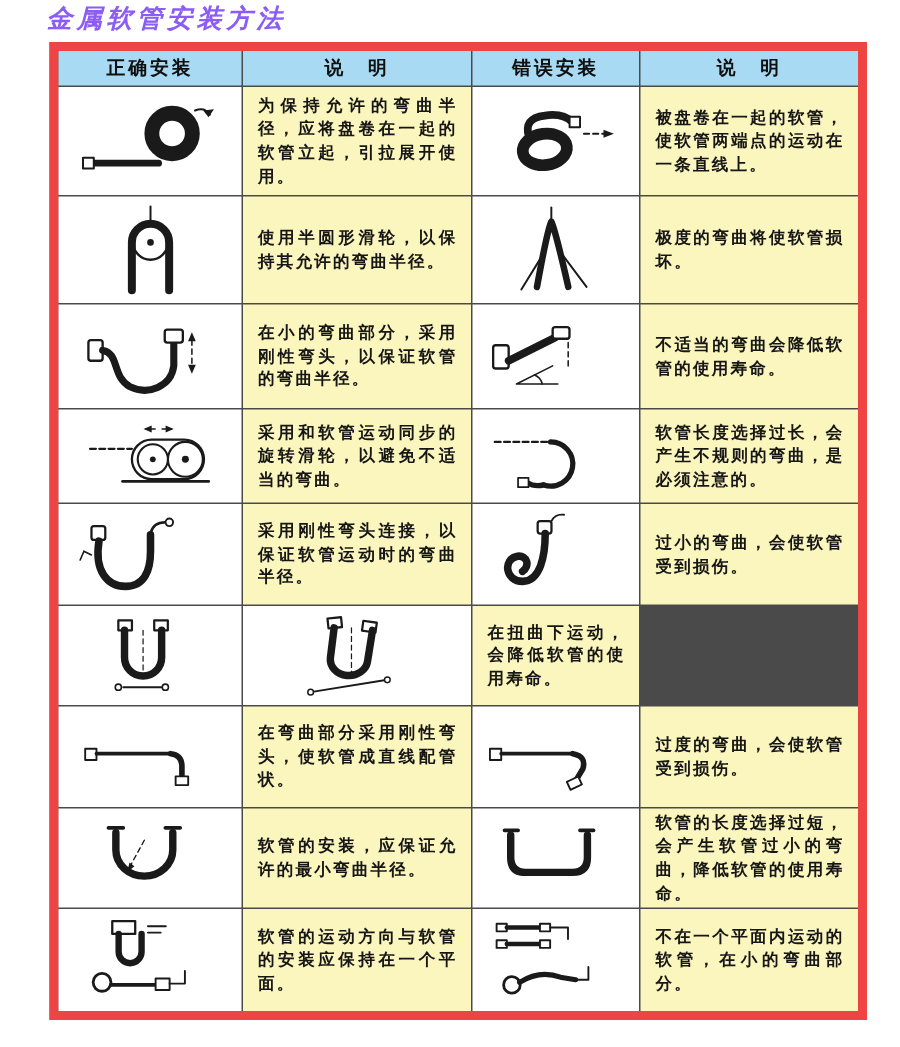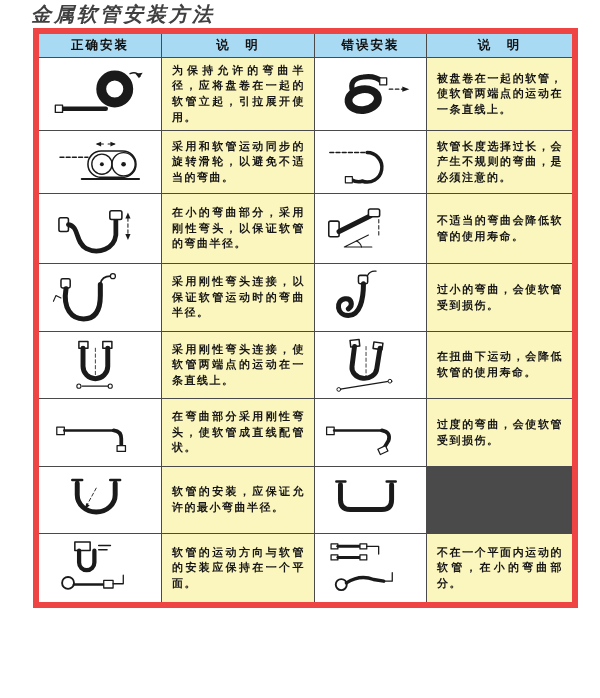--- a/index.html
+++ b/index.html
@@ -3,21 +3,21 @@
 <meta charset="utf-8">
 <style>
   html,body{margin:0;padding:0;}
   body{
     width:600px;height:698px;position:relative;background:#ffffff;
     font-family:"DejaVu Sans",sans-serif;overflow:hidden;
   }
   .page-title{
     position:absolute;left:31px;top:1px;
     font-family:"DejaVu Serif",serif;font-weight:bold;font-style:italic;
-    font-size:20px;letter-spacing:3px;color:#404040;white-space:nowrap;
+    font-size:17px;letter-spacing:3px;color:#8b5cf6;white-space:nowrap;
   }
   .hose-table{
     position:absolute;left:33px;top:28px;width:545px;box-sizing:border-box;
     border:6px solid #ef4444;background:#4a4a4a;
     display:flex;flex-direction:column;gap:1px;
   }
   .trow{display:grid;grid-template-columns:122px 152px 111px 1fr;gap:1px;}
   .cell{
     background:#ffffff;display:flex;align-items:center;justify-content:center;
     overflow:hidden;box-sizing:border-box;
@@ -70,20 +70,71 @@
           <path d="M40,33 q-5,-15 12,-17 q14,-2 21,5" stroke-width="6"></path>
           <rect class="wfill" x="71" y="17" width="8" height="8" stroke-width="1.5"></rect>
           <path d="M82,30 H99" stroke-width="1.5" stroke-dasharray="4 3"></path>
           <path class="fill" d="M105,30 l-8,-3 v6 z"></path>
         </svg>
       </div>
     <div class="cell note">
         <span class="note-text">被盘卷在一起的软管，使软管两端点的运动在一条直线上。</span>
       </div>
   </div>
+    <div class="trow" style="height: 71px;">
+    <div class="cell fig" aria-label="hose-over-semicircular-pulley">
+        <svg viewBox="0 0 120 72">
+          <path d="M60,3 V14" stroke-width="1.5"></path>
+          <circle cx="60" cy="30" r="13" stroke-width="1.8"></circle>
+          <circle class="fill" cx="60" cy="30" r="2.5"></circle>
+          <path d="M46,66 V30 A14,14 0 0 1 74,30 V66" stroke-width="6"></path>
+        </svg>
+      </div>
+    <div class="cell note">
+        <span class="note-text">使用半圆形滑轮，以保持其允许的弯曲半径。</span>
+      </div>
+    <div class="cell fig" aria-label="hose-sharply-bent-no-pulley">
+        <svg viewBox="0 0 120 72">
+          <path d="M57,3 V12" stroke-width="1.5"></path>
+          <path d="M46,64 Q54,20 57,14 Q60,20 70,64" stroke-width="5"></path>
+          <path d="M34,66 L50,40 M84,64 L66,40" stroke-width="1.5"></path>
+        </svg>
+      </div>
+    <div class="cell note">
+        <span class="note-text">极度的弯曲将使软管损坏。</span>
+      </div>
+  </div>
+    <div class="trow" style="height: 69px;">
+    <div class="cell fig" aria-label="rigid-elbow-at-small-bend">
+        <svg viewBox="0 0 120 72">
+          <rect class="wfill" x="12" y="24" width="11" height="16" rx="2" stroke-width="1.8"></rect>
+          <path d="M23,32 C36,34 30,52 44,60 C58,67 76,60 78,44 L78,26" stroke-width="5.5"></path>
+          <rect class="wfill" x="71" y="16" width="14" height="10" rx="2" stroke-width="1.8"></rect>
+          <path d="M92,24 V44" stroke-width="1.2" stroke-dasharray="4 3"></path>
+          <path class="fill" d="M92,18 l-3,7 h6 z"></path>
+          <path class="fill" d="M92,50 l-3,-7 h6 z"></path>
+        </svg>
+      </div>
+    <div class="cell note">
+        <span class="note-text">在小的弯曲部分，采用刚性弯头，以保证软管的弯曲半径。</span>
+      </div>
+    <div class="cell fig" aria-label="improper-angular-bend">
+        <svg viewBox="0 0 120 72">
+          <rect class="wfill" x="12" y="28" width="12" height="18" rx="2" stroke-width="1.8"></rect>
+          <path d="M24,40 L60,22" stroke-width="6"></path>
+          <rect class="wfill" x="58" y="14" width="13" height="9" rx="2" stroke-width="1.8"></rect>
+          <path d="M70,26 V46" stroke-width="1.2" stroke-dasharray="4 3"></path>
+          <path d="M30,58 L58,44 M30,58 H62" stroke-width="1.2"></path>
+          <path d="M44,51 a10,10 0 0 1 6,7" stroke-width="1.2"></path>
+        </svg>
+      </div>
+    <div class="cell note">
+        <span class="note-text">不适当的弯曲会降低软管的使用寿命。</span>
+      </div>
+  </div>
     <div class="trow" style="height: 62px;">
     <div class="cell fig" aria-label="synchronized-rotating-pulleys">
         <svg viewBox="0 0 120 72">
           <path d="M8,30 H44" stroke-width="2" stroke-dasharray="5 3"></path>
           <path d="M56,13 h8 M70,13 h8" stroke-width="1.3"></path>
           <path class="fill" d="M54,13 l7,-3 v6 z"></path>
           <path class="fill" d="M80,13 l-7,-3 v6 z"></path>
           <rect x="44" y="22" width="62" height="34" rx="17" stroke-width="2"></rect>
           <circle cx="62" cy="39" r="13" stroke-width="1.8"></circle>
           <circle class="fill" cx="62" cy="39" r="2.5"></circle>
@@ -100,48 +151,20 @@
           <path d="M8,24 H56" stroke-width="2" stroke-dasharray="5 3"></path>
           <path d="M56,24 a19,19 0 1 1 -6,37" stroke-width="4.5"></path>
           <path d="M50,61 q-8,2 -14,-2" stroke-width="4.5"></path>
           <rect class="wfill" x="28" y="55" width="9" height="8" stroke-width="1.5"></rect>
         </svg>
       </div>
     <div class="cell note">
         <span class="note-text">软管长度选择过长，会产生不规则的弯曲，是必须注意的。</span>
       </div>
   </div>
-    <div class="trow" style="height: 69px;">
-    <div class="cell fig" aria-label="rigid-elbow-at-small-bend">
-        <svg viewBox="0 0 120 72">
-          <rect class="wfill" x="12" y="24" width="11" height="16" rx="2" stroke-width="1.8"></rect>
-          <path d="M23,32 C36,34 30,52 44,60 C58,67 76,60 78,44 L78,26" stroke-width="5.5"></path>
-          <rect class="wfill" x="71" y="16" width="14" height="10" rx="2" stroke-width="1.8"></rect>
-          <path d="M92,24 V44" stroke-width="1.2" stroke-dasharray="4 3"></path>
-          <path class="fill" d="M92,18 l-3,7 h6 z"></path>
-          <path class="fill" d="M92,50 l-3,-7 h6 z"></path>
-        </svg>
-      </div>
-    <div class="cell note">
-        <span class="note-text">在小的弯曲部分，采用刚性弯头，以保证软管的弯曲半径。</span>
-      </div>
-    <div class="cell fig" aria-label="improper-angular-bend">
-        <svg viewBox="0 0 120 72">
-          <rect class="wfill" x="12" y="28" width="12" height="18" rx="2" stroke-width="1.8"></rect>
-          <path d="M24,40 L60,22" stroke-width="6"></path>
-          <rect class="wfill" x="58" y="14" width="13" height="9" rx="2" stroke-width="1.8"></rect>
-          <path d="M70,26 V46" stroke-width="1.2" stroke-dasharray="4 3"></path>
-          <path d="M30,58 L58,44 M30,58 H62" stroke-width="1.2"></path>
-          <path d="M44,51 a10,10 0 0 1 6,7" stroke-width="1.2"></path>
-        </svg>
-      </div>
-    <div class="cell note">
-        <span class="note-text">不适当的弯曲会降低软管的使用寿命。</span>
-      </div>
-  </div>
     <div class="trow" style="height: 67px;">
     <div class="cell fig" aria-label="rigid-elbow-connection-u-bend">
         <svg viewBox="0 0 120 72">
           <rect class="wfill" x="13" y="14" width="11" height="11" rx="2" stroke-width="1.8"></rect>
           <path d="M19,26 C15,50 26,62 40,62 C56,62 60,48 60,34 V21" stroke-width="6"></path>
           <path d="M60,20 q2,-9 12,-9" stroke-width="2"></path>
           <circle class="wfill" cx="75" cy="11" r="3" stroke-width="1.5"></circle>
           <path d="M7,34 l-3,7 M7,34 l6,3" stroke-width="1.3"></path>
         </svg>
       </div>
@@ -164,23 +187,20 @@
         <svg viewBox="0 0 120 72">
           <rect class="wfill" x="34" y="8" width="11" height="8" stroke-width="1.8"></rect>
           <rect class="wfill" x="63" y="8" width="11" height="8" stroke-width="1.8"></rect>
           <path d="M39,16 V38 a15,15 0 0 0 30,0 V16" stroke-width="6"></path>
           <path d="M54,16 V54" stroke-width="1" stroke-dasharray="4 3"></path>
           <circle class="wfill" cx="34" cy="62" r="2.5" stroke-width="1.3"></circle>
           <circle class="wfill" cx="72" cy="62" r="2.5" stroke-width="1.3"></circle>
           <path d="M38,62 H69" stroke-width="1.5"></path>
         </svg>
       </div>
-    <div class="cell note">
-        <span class="note-text">采用刚性弯头连接，使软管两端点的运动在一条直线上。</span>
-      </div>
     <div class="cell fig" aria-label="u-hose-moving-under-twist">
         <svg viewBox="0 0 120 72">
           <rect class="wfill" x="36" y="6" width="11" height="8" stroke-width="1.8" transform="rotate(-6 41 10)"></rect>
           <rect class="wfill" x="64" y="9" width="11" height="8" stroke-width="1.8" transform="rotate(8 69 13)"></rect>
           <path d="M41,14 L38,38 a15,13 0 0 0 30,3 L72,16" stroke-width="6"></path>
           <path d="M55,14 V50" stroke-width="1" stroke-dasharray="4 3"></path>
           <path d="M22,66 L84,56" stroke-width="1.5"></path>
           <circle class="wfill" cx="22" cy="66" r="2.3" stroke-width="1.2"></circle>
           <circle class="wfill" cx="84" cy="56" r="2.3" stroke-width="1.2"></circle>
         </svg>
@@ -223,20 +243,23 @@
         </svg>
       </div>
     <div class="cell note">
         <span class="note-text">软管的安装，应保证允许的最小弯曲半径。</span>
       </div>
     <div class="cell fig" aria-label="too-short-hose-stretched-flat">
         <svg viewBox="0 0 120 72">
           <path d="M19,14 h11 M80,14 h11" stroke-width="3"></path>
           <path d="M24,18 V36 q0,12 12,12 H74 q12,0 12,-12 V18" stroke-width="6"></path>
         </svg>
+      </div>
+    <div class="cell note">
+        <span class="note-text">软管的长度选择过短，会产生软管过小的弯曲，降低软管的使用寿命。</span>
       </div>
   </div>
     <div class="trow" style="height: 68px;">
     <div class="cell fig" aria-label="hose-motion-in-single-plane">
         <svg viewBox="0 0 120 72">
           <rect class="wfill" x="30" y="6" width="18" height="10" stroke-width="1.8"></rect>
           <path d="M35,16 V30 a9,9 0 0 0 18,0 V16" stroke-width="5"></path>
           <path d="M58,10 h14 M58,15 h10" stroke-width="1.5"></path>
           <circle cx="22" cy="54" r="7" stroke-width="2.2"></circle>
           <path d="M29,56 H64" stroke-width="3"></path>

